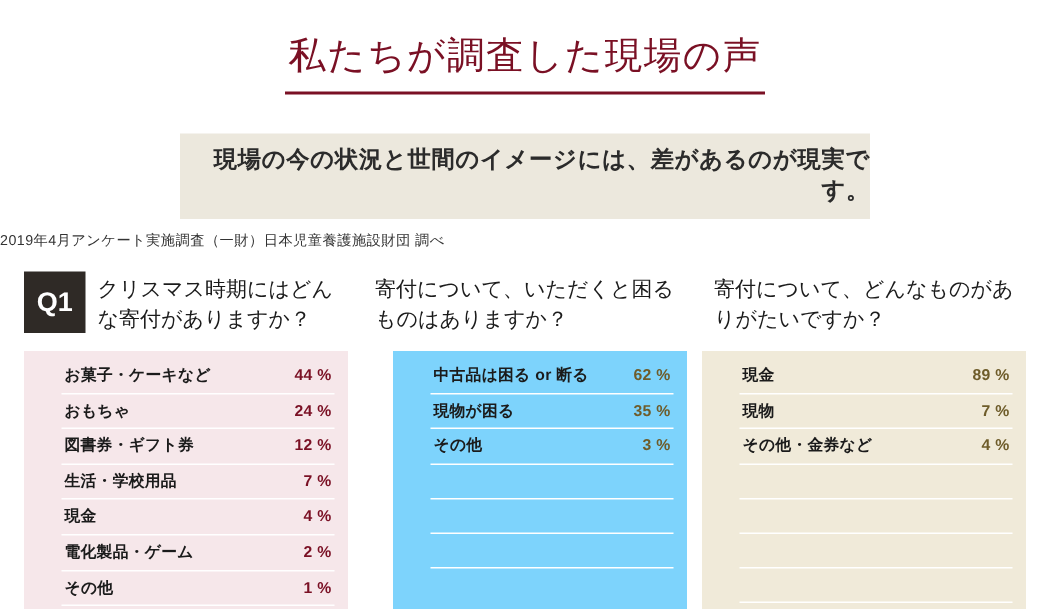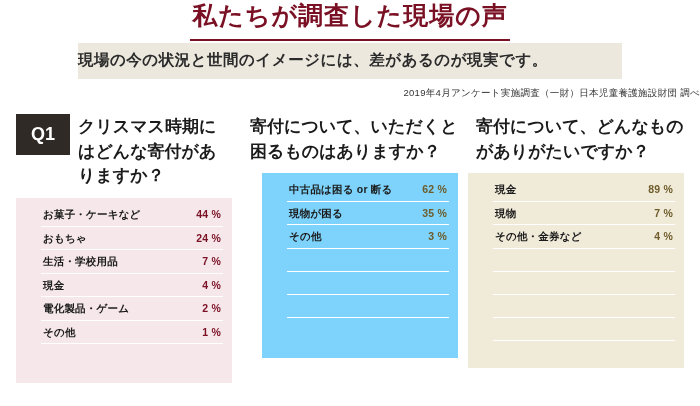--- a/index.html
+++ b/index.html
@@ -16,49 +16,49 @@
   .page {
     position: relative;
     width: 700px;
     height: 406px;
     box-sizing: border-box;
   }
   
   .title {
     text-align: center;
     font-size: 25px;
-    font-weight: bold;
+    font-weight: normal;
     color: #7a1024;
     letter-spacing: 1px;
-    padding-top: 0;
+    padding-top: 22px;
     line-height: 1.2;
   }
   .title-rule {
     width: 320px;
     height: 2px;
     background: #7a1024;
     margin: 9px auto 0 auto;
   }
   
   .subtitle-band {
-    margin: 2px auto 0 auto;
-    width: 544px;
+    margin: 26px auto 0 auto;
+    width: 460px;
     background: #ece8dd;
-    text-align: left;
+    text-align: right;
     padding: 7px 0 8px 0;
     box-sizing: border-box;
   }
   .subtitle-band .sub-text {
     font-size: 15.5px;
     font-weight: bold;
     color: #2b2b2b;
     letter-spacing: 0.5px;
   }
   .source {
-    text-align: right;
+    text-align: left;
     font-size: 9.5px;
     color: #333;
     margin-top: 8px;
     letter-spacing: 0.3px;
   }
   
   .columns {
     display: flex;
     justify-content: space-between;
     padding: 14px 16px 0 16px;
@@ -67,35 +67,35 @@
   .col {
     width: 216px;
   }
   .q-head {
     display: flex;
     align-items: flex-start;
     margin-bottom: 9px;
     min-height: 44px;
   }
   .q-badge {
-    width: 54px;
+    width: 41px;
     height: 41px;
     background: #2f2a26;
     color: #ffffff;
     font-size: 18px;
     font-weight: bold;
     display: flex;
     align-items: center;
     justify-content: center;
     flex: 0 0 auto;
   }
   .q-text {
     margin-left: 8px;
-    font-size: 17px;
-    font-weight: bold;
+    font-size: 14px;
+    font-weight: normal;
     color: #1b1b1b;
     line-height: 1.45;
     padding-top: 1px;
   }
   .table {
     box-sizing: border-box;
     padding: 5px 9px 5px 25px;
     min-height: 185px;
   }
   .t1 { background: #f6e7ea; }
@@ -155,20 +155,24 @@
       <div class="table t1">
         <div class="row">
           <span class="label">お菓子・ケーキなど</span>
           <span class="value">44 %</span>
         </div>
         <div class="row">
           <span class="label">おもちゃ</span>
           <span class="value">24 %</span>
         </div>
         <div class="row">
+          <span class="label">図書券・ギフト券</span>
+          <span class="value">12 %</span>
+        </div>
+        <div class="row">
           <span class="label">生活・学校用品</span>
           <span class="value">7 %</span>
         </div>
         <div class="row">
           <span class="label">現金</span>
           <span class="value">4 %</span>
         </div>
         <div class="row">
           <span class="label">電化製品・ゲーム</span>
           <span class="value">2 %</span>

